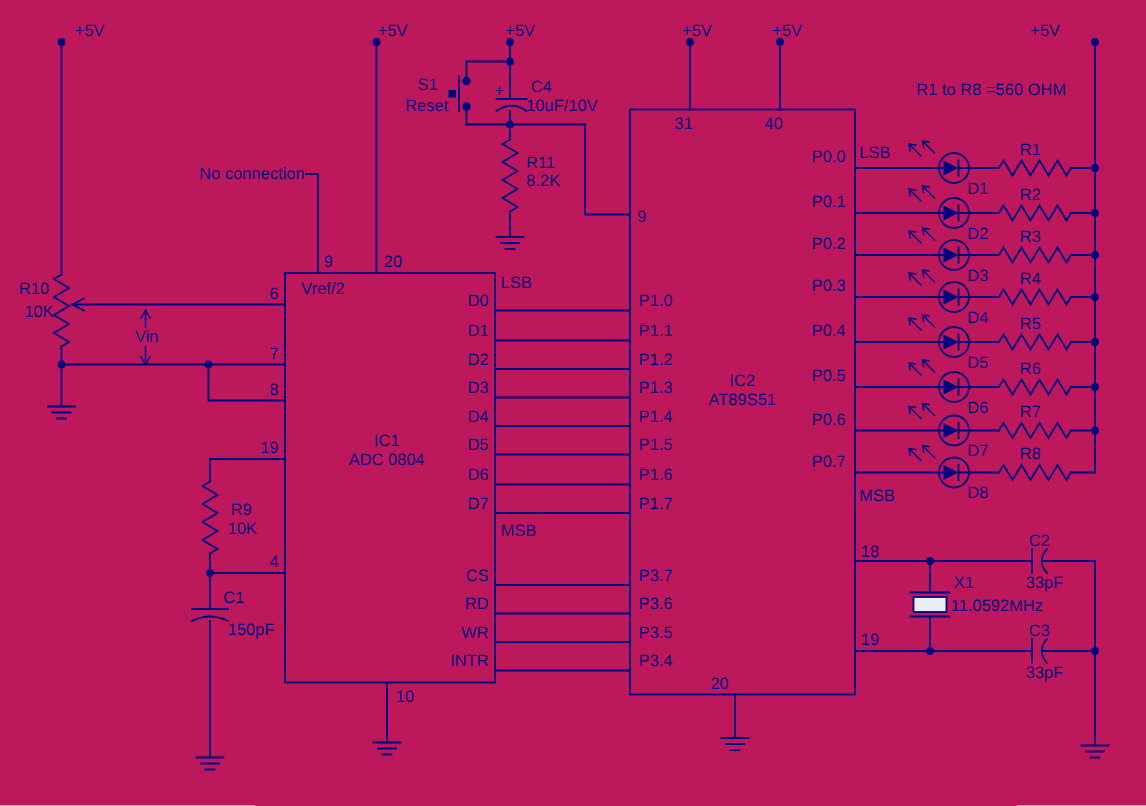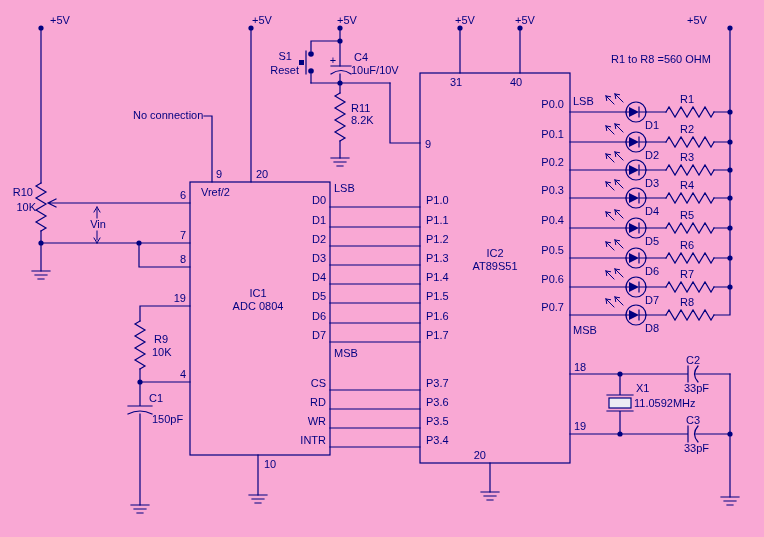--- a/index.html
+++ b/index.html
@@ -1,16 +1,16 @@
 <!DOCTYPE html>
 <html><head>
 <meta charset="utf-8">
 <style>
   html,body{margin:0;padding:0;background:#ffffff;}
-  .stage{position:relative;width:764px;height:537px;background:#f9a8d4;overflow:hidden;}
+  .stage{position:relative;width:764px;height:537px;background:#be185d;overflow:hidden;}
   svg{display:block;}
   .w{stroke:#000080;fill:none;stroke-width:1.2;stroke-linecap:square;stroke-linejoin:miter;}
   .thin{stroke:#000080;fill:none;stroke-width:1;stroke-linecap:square;}
   .dot{fill:#000080;stroke:none;}
   .solid{fill:#000080;stroke:none;}
   .xtalbody{fill:#ededf4;stroke:#000080;stroke-width:1.2;}
   text{fill:#000080;stroke:none;font-family:"Liberation Sans",sans-serif;font-size:11px;}
   .mid{text-anchor:middle;} .end{text-anchor:end;}
 </style>
 </head>

